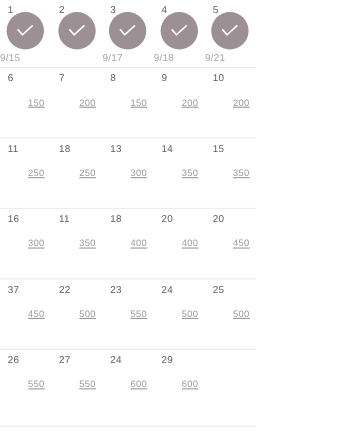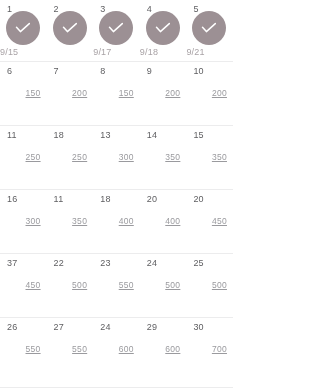--- a/index.html
+++ b/index.html
@@ -246,18 +246,14 @@
         <div class="cell-value">550</div>
       </div>
       <div class="cal-cell">
         <div class="day-number">24</div>
         <div class="cell-value">600</div>
       </div>
       <div class="cal-cell">
         <div class="day-number">29</div>
         <div class="cell-value">600</div>
       </div>
-      <div class="cal-cell">
-        <div class="day-number">30</div>
-        <div class="cell-value">700</div>
-      </div>
     </div>
   </div>
 
 </body></html>

